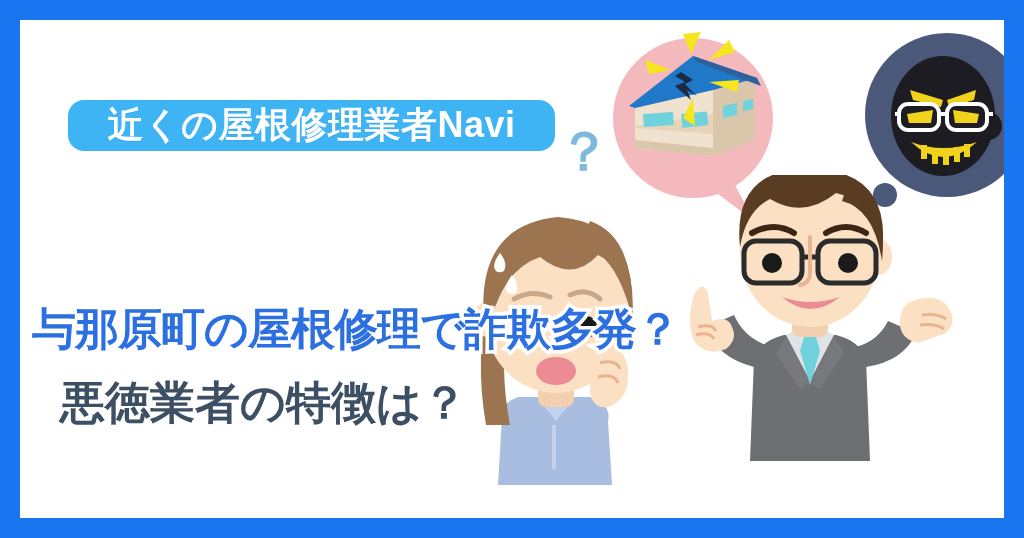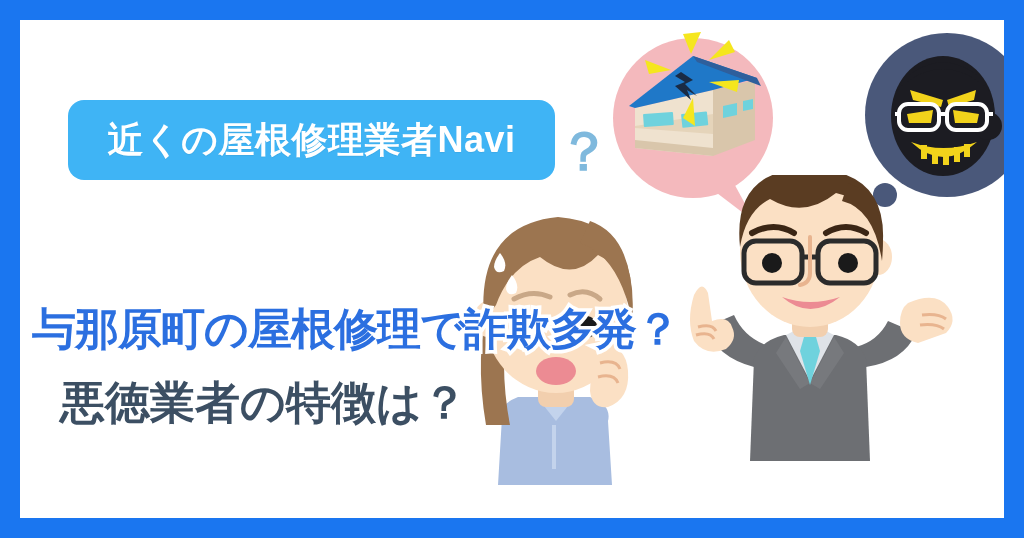--- a/index.html
+++ b/index.html
@@ -21,21 +21,21 @@
     left:20px;top:20px;
     width:984px;height:498px;
     background:#ffffff;
     overflow:hidden;
   }
 
   
   #logo-badge{
     position:absolute;
     left:48px;top:80px;
-    width:487px;height:80px;
+    width:487px;height:51px;
     background:#3fb4f5;
     border-radius:16px;
     display:flex;align-items:center;justify-content:center;
   }
   #logo-badge .lbl{
     color:#ffffff;
     font-size:36px;
     font-weight:bold;
     letter-spacing:0.5px;
     white-space:nowrap;

